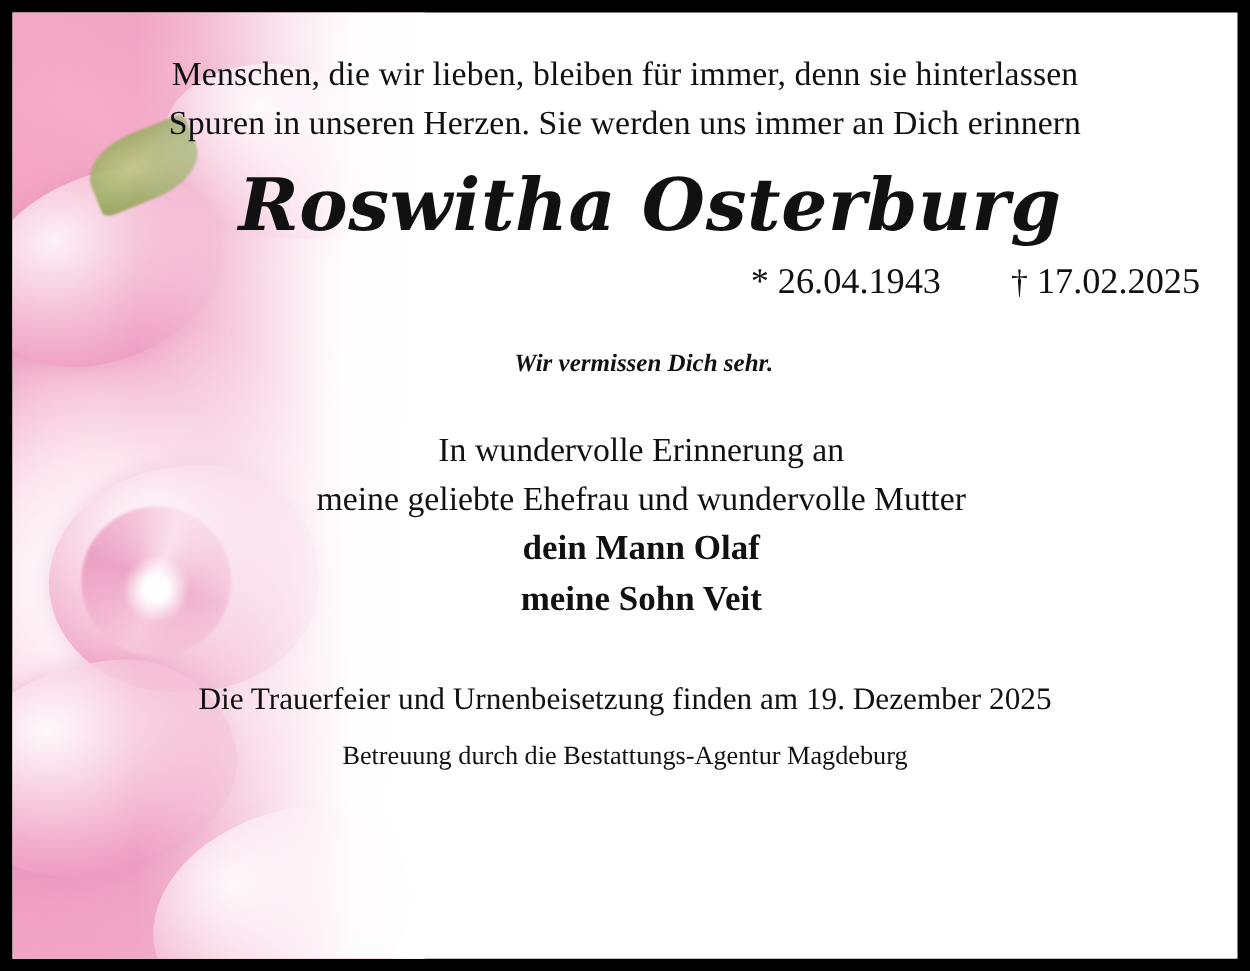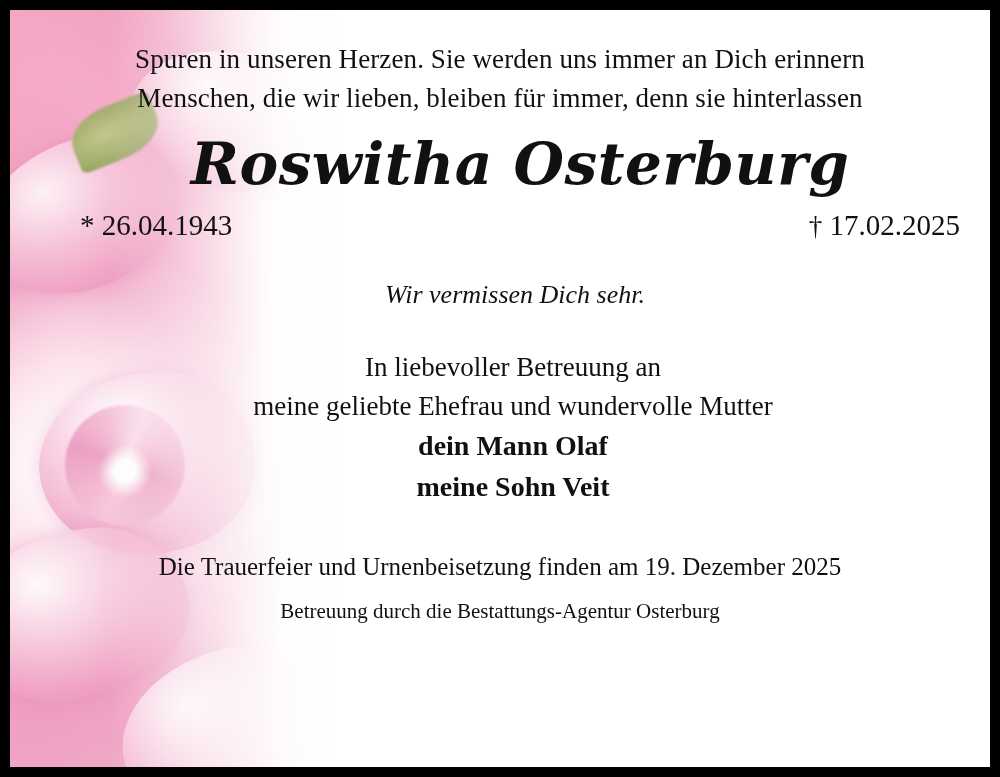--- a/index.html
+++ b/index.html
@@ -119,29 +119,29 @@
     font-size: 58px;
     line-height: 1.05;
     letter-spacing: 0.5px;
     padding-left: 40px;
   }
   .dates {
     margin-top: 14px;
     font-size: 29px;
     padding-left: 40px;
     display: flex;
-    justify-content: space-between;
-    gap: 88px;
+    justify-content: flex-end;
+    gap: 56px;
   }
   .dates .item { white-space: nowrap; }
   .cross { font-size: 27px; }
   .miss {
     margin-top: 38px;
-    font-size: 26px;
-    font-weight: normal;
+    font-size: 20px;
+    font-weight: bold;
     font-style: italic;
     padding-left: 30px;
   }
   .memory {
     margin-top: 38px;
     font-size: 27px;
     line-height: 1.45;
     padding-left: 26px;
   }
   .memory .strong {
@@ -173,47 +173,47 @@
       <div class="petal p3"></div>
       <div class="petal p5"></div>
       <div class="rose-core"></div>
       <div class="leaf"></div>
       <div class="fade"></div>
     </div>
 
     <div class="content">
 
       <div class="verse">
+        <div>Menschen, die wir lieben, bleiben für immer, denn sie hinterlassen</div>
         <div>Spuren in unseren Herzen. Sie werden uns immer an Dich erinnern</div>
-        <div>Menschen, die wir lieben, bleiben für immer, denn sie hinterlassen</div>
       </div>
 
       <div class="name">Roswitha Osterburg</div>
 
       <div class="dates">
         <div class="item">
           <span>*</span>
           <span>26.04.1943</span>
         </div>
         <div class="item">
           <span class="cross">†</span>
           <span>17.02.2025</span>
         </div>
       </div>
 
       <div class="miss">Wir vermissen Dich sehr.</div>
 
       <div class="memory">
-        <div>In liebevoller Betreuung an</div>
+        <div>In wundervolle Erinnerung an</div>
         <div>meine geliebte Ehefrau und wundervolle Mutter</div>
         <div class="strong">dein Mann Olaf</div>
         <div class="strong">meine Sohn Veit</div>
       </div>
 
       <div class="ceremony">
         <div>Die Trauerfeier und Urnenbeisetzung finden am 19. Dezember 2025</div>
       </div>
 
-      <div class="provider">Betreuung durch die Bestattungs-Agentur Osterburg</div>
+      <div class="provider">Betreuung durch die Bestattungs-Agentur Magdeburg</div>
 
     </div>
   </div>
 </div>
 
 </body></html>

